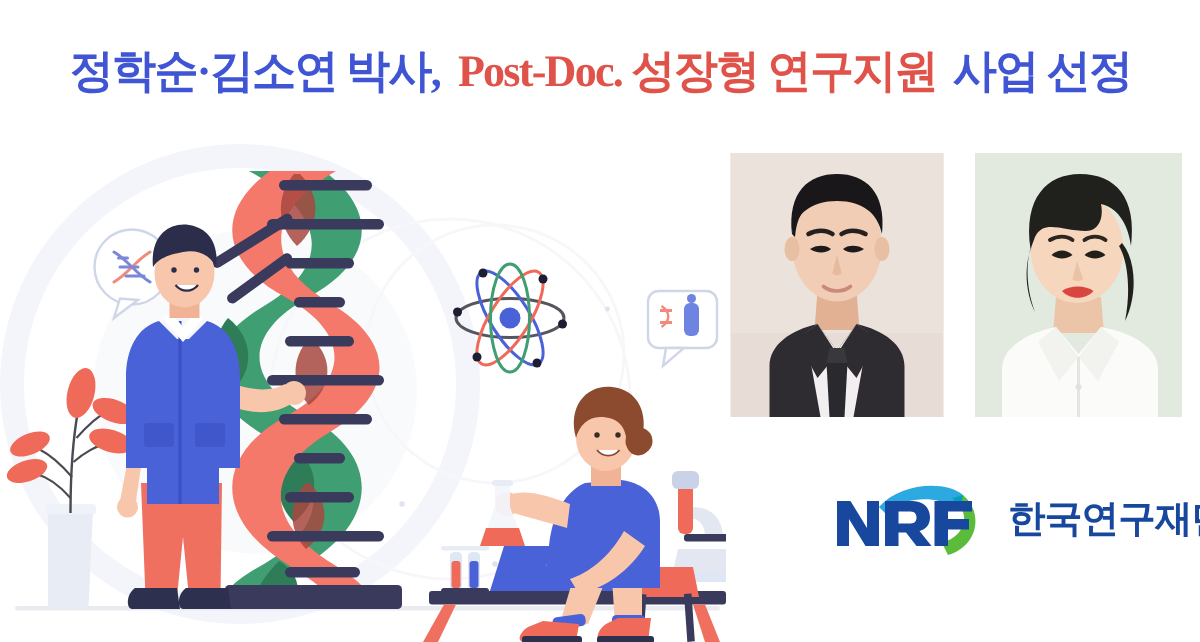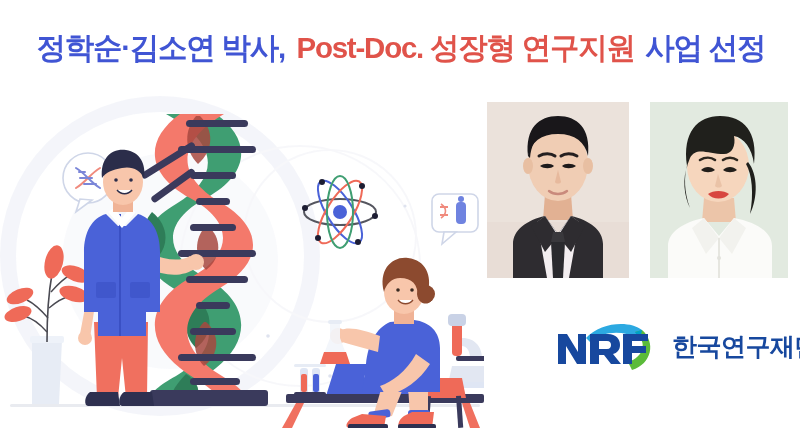--- a/index.html
+++ b/index.html
@@ -8,20 +8,21 @@
     width:800px;height:428px;overflow:hidden;background:#ffffff;
     font-family:"Liberation Sans","DejaVu Sans",sans-serif;
   }
   #banner{position:relative;width:800px;height:428px;background:#ffffff;}
 
   
   #title-bar{
     position:absolute;left:0;top:22px;width:800px;height:52px;
     display:flex;align-items:center;justify-content:center;
     white-space:nowrap;
+    font-family:Liberation Serif, serif;
   }
   .title-seg{
     font-size:30px;font-weight:bold;letter-spacing:-1.2px;
     line-height:1;transform:scaleX(0.98);
   }
   .t-blue{color:#4055d4;}
   .t-red{color:#e0534a;}
   .t-sp{display:inline-block;width:6px;}
 
   

